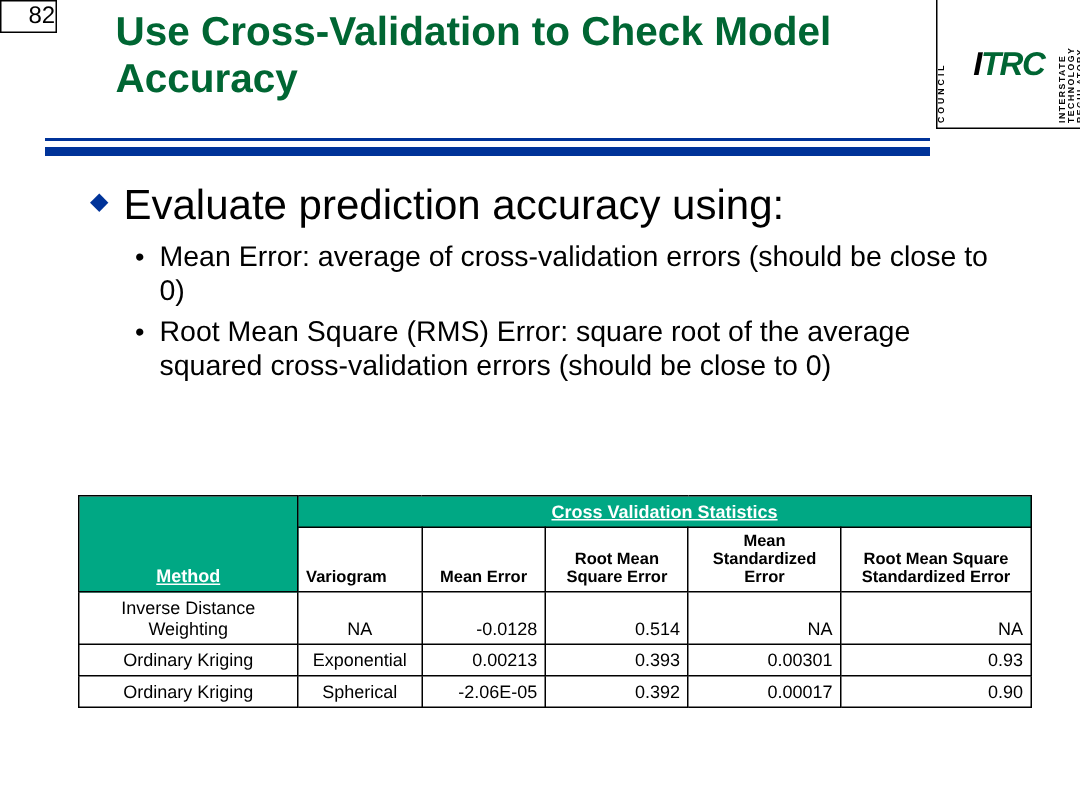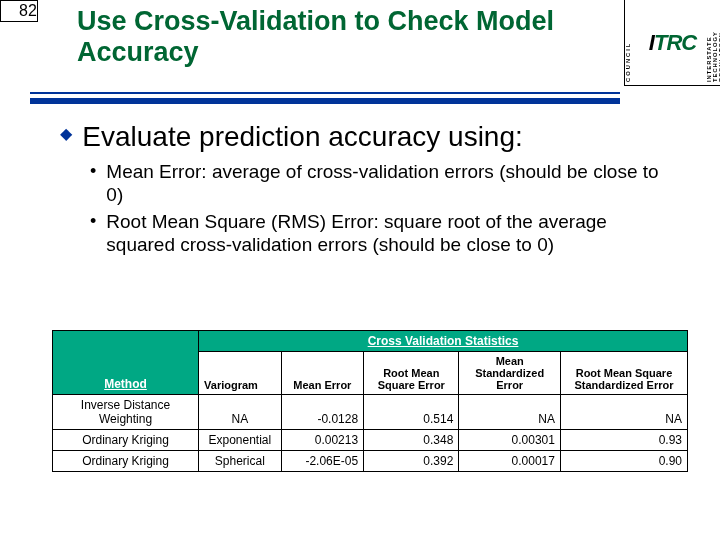--- a/index.html
+++ b/index.html
@@ -266,21 +266,21 @@
         <td class="cell-text">NA</td>
         <td class="cell-num">-0.0128</td>
         <td class="cell-num">0.514</td>
         <td class="cell-num">NA</td>
         <td class="cell-num">NA</td>
       </tr>
       <tr>
         <td class="cell-text">Ordinary Kriging</td>
         <td class="cell-text">Exponential</td>
         <td class="cell-num">0.00213</td>
-        <td class="cell-num">0.348</td>
+        <td class="cell-num">0.393</td>
         <td class="cell-num">0.00301</td>
         <td class="cell-num">0.93</td>
       </tr>
       <tr>
         <td class="cell-text">Ordinary Kriging</td>
         <td class="cell-text">Spherical</td>
         <td class="cell-num">-2.06E-05</td>
         <td class="cell-num">0.392</td>
         <td class="cell-num">0.00017</td>
         <td class="cell-num">0.90</td>

